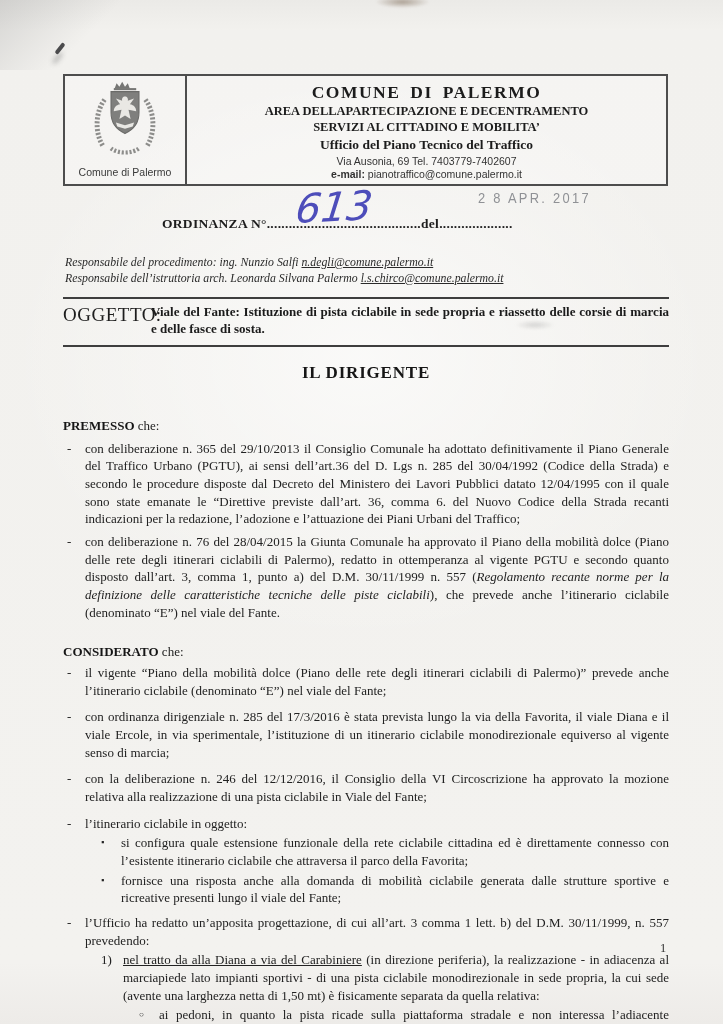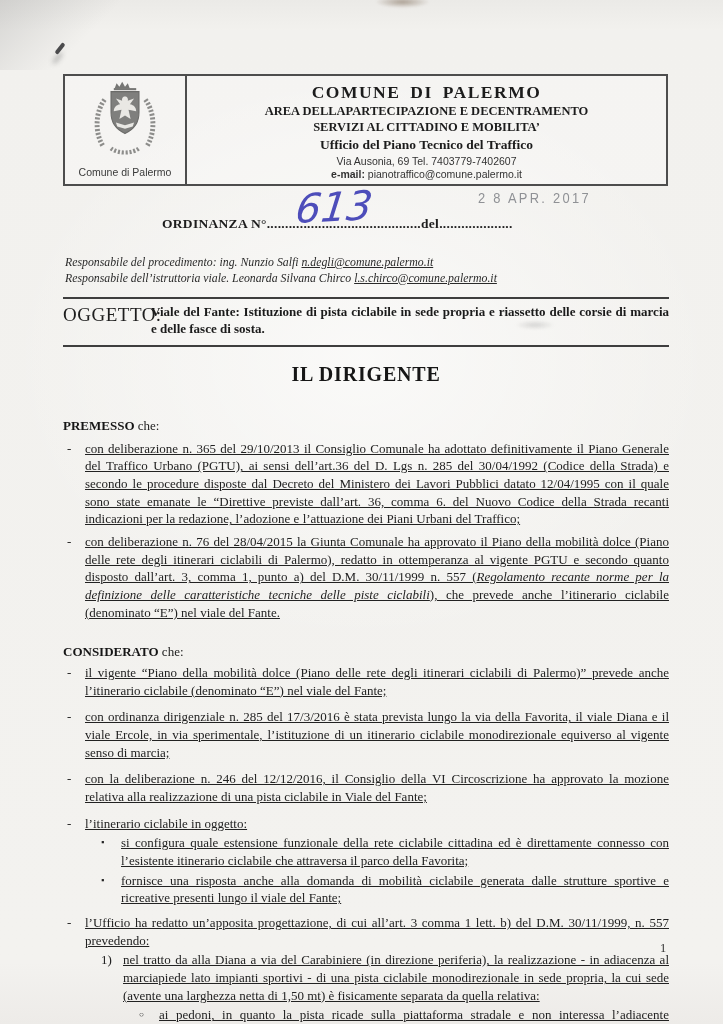--- a/index.html
+++ b/index.html
@@ -57,30 +57,30 @@
   .u { text-decoration:underline; }
 
   
   .subject { position:absolute; left:63px; top:297px; width:606px;
     border-top:2px solid #3e3e3e; border-bottom:2px solid #3e3e3e; padding:5px 0 7px; display:flex; }
   .subject-label { width:88px; flex:none; font-size:19px; color:#1d1d1d; letter-spacing:.5px; }
   .subject-text { flex:1; font-size:13px; font-weight:bold; color:#1b1b1b; text-align:justify; line-height:1.3; }
 
   
   .doc-title { position:absolute; left:63px; top:363px; width:606px; text-align:center;
-    font-size:20px; font-weight:bold; letter-spacing:.8px; color:#161616; }
+    font-size:17px; font-weight:bold; letter-spacing:.8px; color:#161616; }
 
   
   .body { position:absolute; left:63px; top:409px; width:606px; font-size:13px; line-height:1.36; color:#222; }
   .sect-head { margin-top:8px; margin-bottom:3px; }
   .sect-head b { font-weight:bold; color:#161616; }
   .li { display:flex; margin:5px 0; }
   .li .mk { flex:none; color:#222; }
   .li.lvl1 .mk { width:22px; padding-left:4px; }
-  .li .txt { flex:1; text-align:justify;text-decoration:underline; }
+  .li .txt { flex:1; text-align:justify; }
   .sub { padding-left:38px; }
   .sub .mk { width:20px; font-size:9px; line-height:17px; }
   .numli { padding-left:38px; }
   .numli .mk { width:22px; font-size:13px; }
   .subsub { padding-left:76px; }
   .subsub .mk { width:20px; font-size:8px; line-height:17px; }
   .gap-before { margin-top:22px; }
   .tight { margin-bottom:2px; }
   .page-num { position:absolute; left:660px; top:941px; font-size:12.5px; color:#333; }
 </style>
@@ -119,21 +119,21 @@
       <div class="org-email"><b>e-mail:</b><span> pianotraffico@comune.palermo.it</span></div>
     </div>
   </div>
 
   <div class="ord-row"><span>ORDINANZA N°</span><span>..........................................</span><span>del</span><span>....................</span></div>
   <div class="ord-number">613</div>
   <div class="date-stamp">2 8 APR. 2017</div>
 
   <div class="resp">
     <div><span>Responsabile del procedimento: ing. Nunzio Salfi  </span><span class="u">n.degli@comune.palermo.it</span></div>
-    <div><span>Responsabile dell’istruttoria viale. Leonarda Silvana Chirco </span><span class="u">l.s.chirco@comune.palermo.it</span></div>
+    <div><span>Responsabile dell’istruttoria arch. Leonarda Silvana Palermo </span><span class="u">l.s.chirco@comune.palermo.it</span></div>
   </div>
 
   <div class="subject">
     <div class="subject-label">OGGETTO:</div>
     <div class="subject-text">Viale del Fante: Istituzione di pista ciclabile in sede propria e riassetto delle corsie di marcia e delle fasce di sosta.</div>
   </div>
 
   <div class="doc-title">IL DIRIGENTE</div>
 
   <div class="body">

